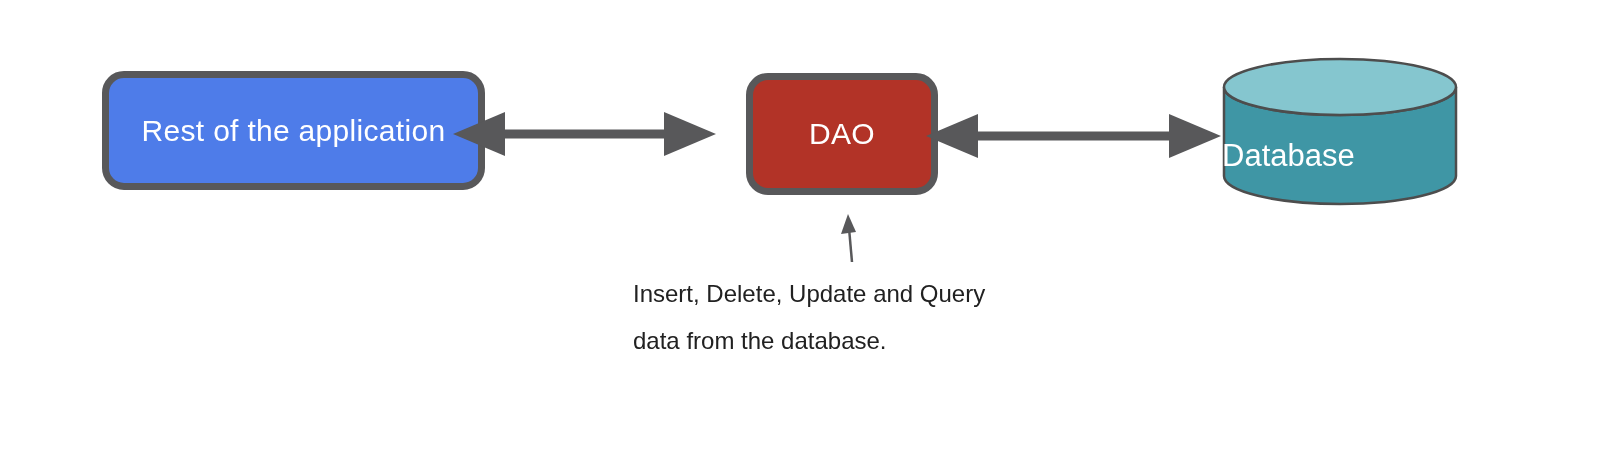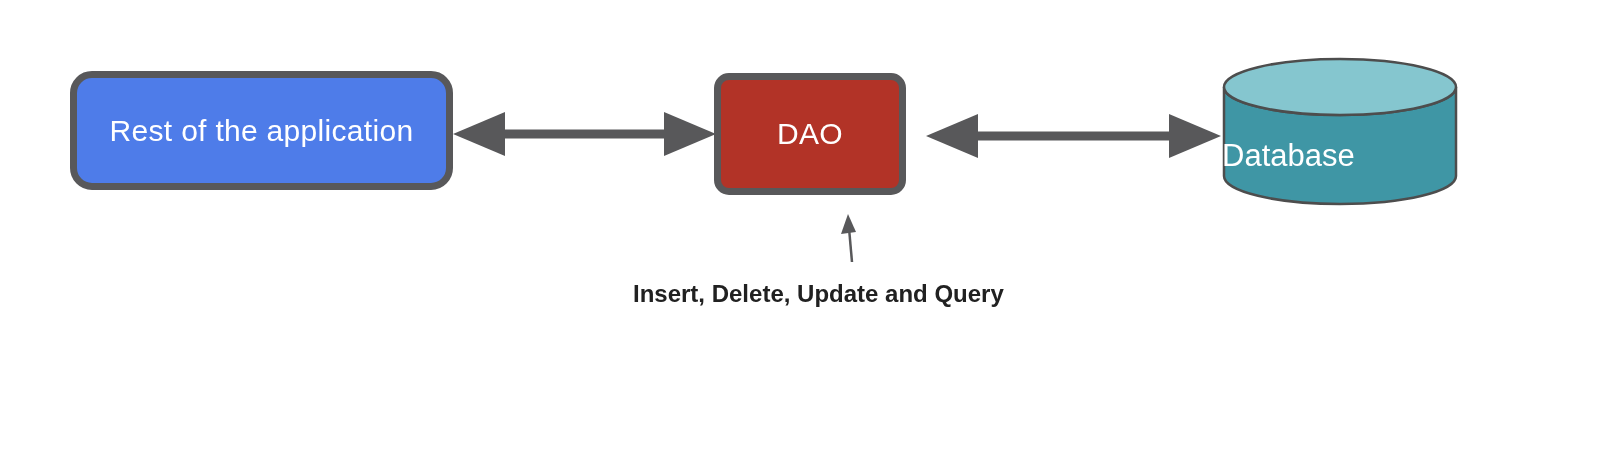--- a/index.html
+++ b/index.html
@@ -17,33 +17,33 @@
   .node {
     position: absolute;
     border: 7px solid #58585a;
     border-radius: 22px;
     display: flex;
     align-items: center;
     justify-content: center;
     color: #ffffff;
     font-size: 30px;
     letter-spacing: 0.3px;
+    margin-left: 32px;
   }
 
   .node-rest {
     left: 70px; top: 71px;
     width: 383px; height: 119px;
     background: #4e7ce9;
   }
 
   .node-dao {
     left: 714px; top: 73px;
     width: 192px; height: 122px;
     background: #b23327;
-    border-radius: 15px;
   }
 
   .edge { position: absolute; display: block; }
   .edge-1 { left: 452px; top: 109px; }
   .edge-2 { left: 925px; top: 111px; }
 
   .cylinder {
     position: absolute;
     left: 1222px; top: 57px;
     width: 236px; height: 150px;
@@ -60,21 +60,21 @@
   }
 
   .caption-arrow { position: absolute; left: 832px; top: 212px; }
 
   .caption {
     position: absolute;
     left: 633px; top: 270px;
     color: #212121;
     font-size: 24px;
   }
-  .caption p { line-height: 47px; white-space: nowrap; font-weight: bold; }
+  .caption p { line-height: 47px; white-space: nowrap; }
 </style>
 </head>
 <body>
 
 <div class="canvas">
 
   <div class="node node-rest">
     <span>Rest of the application</span>
   </div>
 
@@ -104,15 +104,16 @@
     </div>
   </div>
 
   <svg class="caption-arrow" width="36" height="52" viewBox="0 0 36 52">
     <line x1="20" y1="50" x2="17" y2="16" stroke="#58585a" stroke-width="2.5"></line>
     <polygon points="16,2 9,22 24,20" fill="#58585a"></polygon>
   </svg>
 
   <div class="caption">
     <p>Insert, Delete, Update and Query</p>
+    <p>data from the database.</p>
   </div>
 
 </div>
 
 </body></html>

